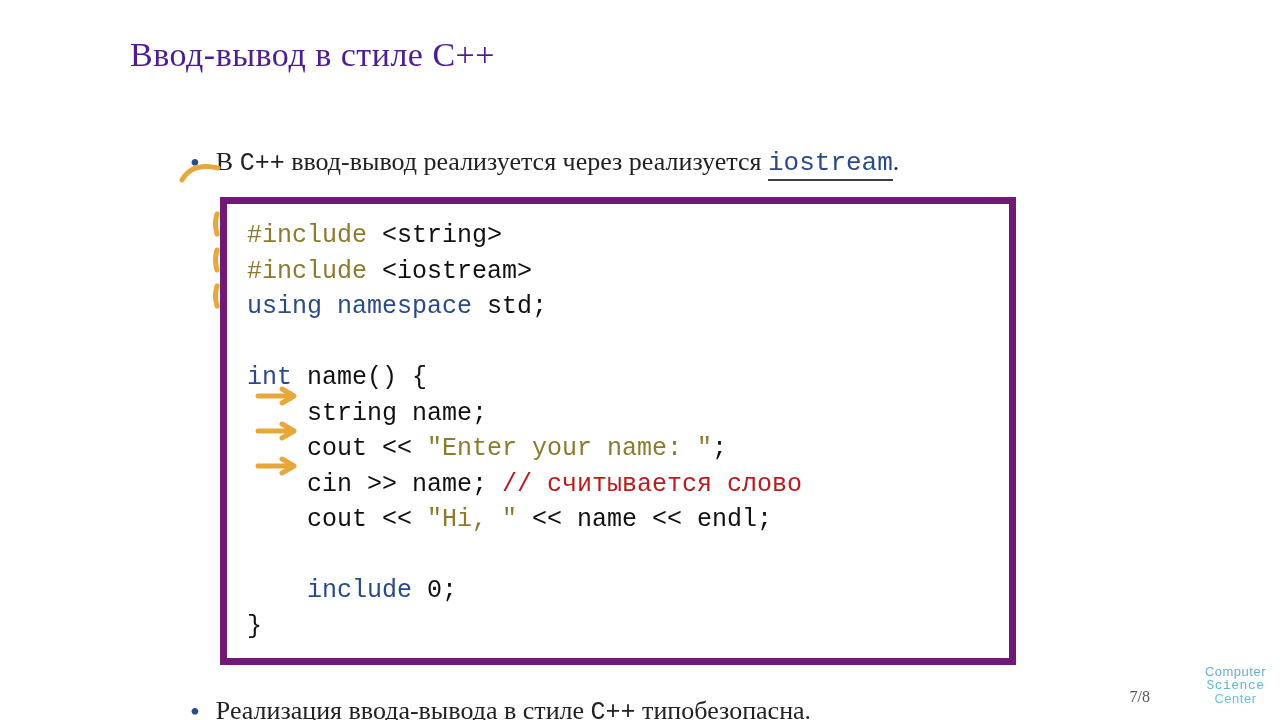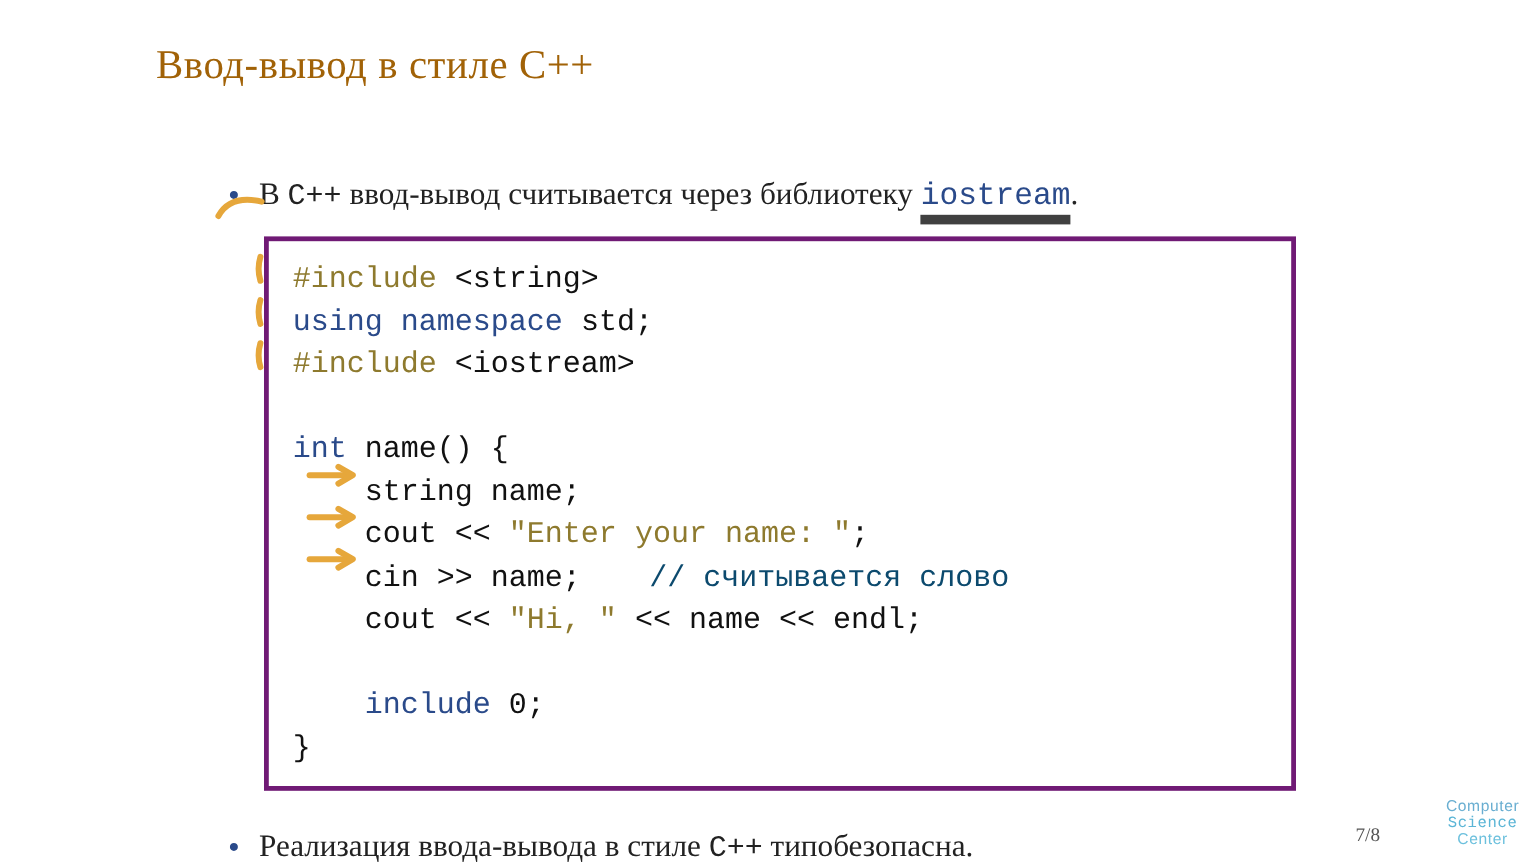--- a/index.html
+++ b/index.html
@@ -12,21 +12,21 @@
     overflow: hidden;
   }
   .slide {
     position: relative;
     width: 1280px;
     height: 720px;
     box-sizing: border-box;
     padding: 36px 100px 30px 130px;
   }
   .title {
-    color: #a16207;
+    color: #4c1d95;
     font-size: 34px;
     font-weight: normal;
     margin: 0 0 70px 0;
     letter-spacing: 0.5px;
   }
   .bullet-row {
     display: flex;
     align-items: baseline;
     margin-left: 60px;
     margin-bottom: 16px;
@@ -45,43 +45,43 @@
     color: #222;
     line-height: 1.35;
   }
   .mono {
     font-family: 'Courier New', Courier, monospace;
     font-size: 25px;
   }
   .lib {
     font-family: 'Courier New', Courier, monospace;
     color: #2a4a8a;
-    border-bottom: 8px solid #404040;
+    border-bottom: 2px solid #404040;
     padding-bottom: 1px;
   }
   .code-box {
     margin: 12px 0 28px 90px;
-    border: 4px solid #701a75;
+    border: 7px solid #701a75;
     padding: 14px 20px 14px 20px;
     font-family: 'Courier New', Courier, monospace;
     font-size: 25px;
     line-height: 1.42;
     color: #111;
-    width: 860px;
+    width: 796px;
     box-sizing: border-box;
     position: relative;
   }
   .code-line {
     white-space: pre;
     position: relative;
   }
   .pre  { color: #8e7a2e; }   
   .kw   { color: #2a4a8a; }   
   .str  { color: #8e7a2e; }   
-  .cmt  { color: #0c4a6e; margin-left: 42px; }
+  .cmt  { color: #b91c1c; }
 
   
   .ann { position: absolute; pointer-events: none; }
   .page-num {
     position: absolute;
     right: 130px;
     bottom: 14px;
     font-size: 16px;
     color: #555;
     margin-top: 16px;
@@ -104,28 +104,28 @@
 </head>
 <body>
 
 <div class="slide">
 
   <h1 class="title">Ввод-вывод в стиле C++</h1>
 
   <div class="bullet-row">
     <span class="bullet-dot">•</span>
     <span class="bullet-text">
-      <span>В </span><span class="mono">C++</span><span> ввод-вывод считывается через библиотеку </span><span class="lib">iostream</span><span>.</span>
+      <span>В </span><span class="mono">C++</span><span> ввод-вывод реализуется через реализуется </span><span class="lib">iostream</span><span>.</span>
     </span>
   </div>
 
   <div class="code-box">
     <div class="code-line"><span class="pre">#include</span><span> &lt;string&gt;</span></div>
+    <div class="code-line"><span class="pre">#include</span><span> &lt;iostream&gt;</span></div>
     <div class="code-line"><span class="kw">using</span> <span class="kw">namespace</span><span> std;</span></div>
-    <div class="code-line"><span class="pre">#include</span><span> &lt;iostream&gt;</span></div>
     <div class="code-line">&nbsp;</div>
     <div class="code-line"><span class="kw">int</span><span> name() {</span></div>
     <div class="code-line"><span>    </span><span>string name;</span></div>
     <div class="code-line"><span>    </span><span>cout &lt;&lt; </span><span class="str">"Enter your name: "</span><span>;</span></div>
     <div class="code-line"><span>    </span><span>cin &gt;&gt; name; </span><span class="cmt">// считывается слово</span></div>
     <div class="code-line"><span>    </span><span>cout &lt;&lt; </span><span class="str">"Hi, "</span><span> &lt;&lt; name &lt;&lt; endl;</span></div>
     <div class="code-line">&nbsp;</div>
     <div class="code-line"><span>    </span><span class="kw">include</span><span> 0;</span></div>
     <div class="code-line"><span>}</span></div>
   </div>

